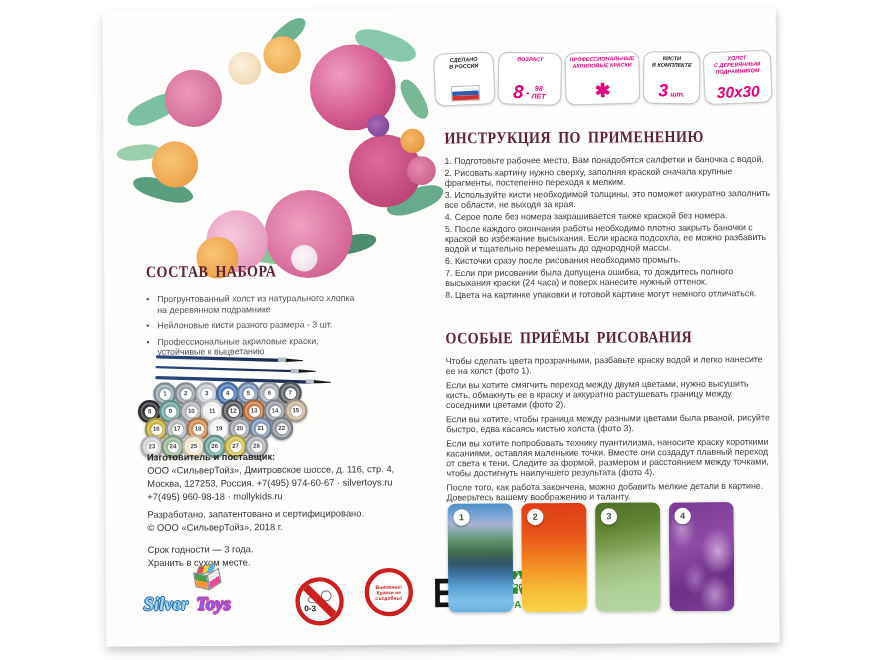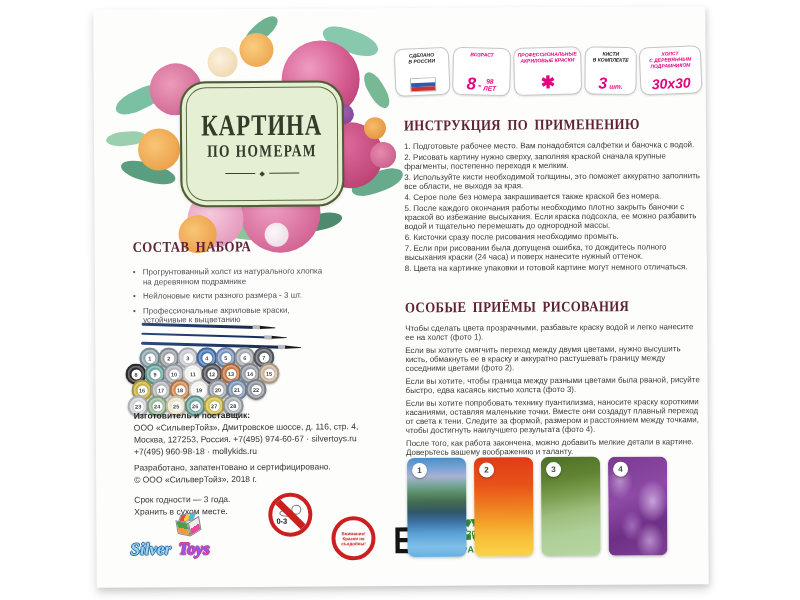--- a/index.html
+++ b/index.html
@@ -103,21 +103,21 @@
     background:linear-gradient(180deg,#4a9e4a 50%,#f79838 50%); border:.5px solid #888; }
   .cube .cr { left:12px; top:7px; width:12px; height:14px; transform:skewY(-22deg);
     background:linear-gradient(180deg,#ececec 50%,#e84a9e 50%); border:.5px solid #888; }
   .brand-text { position:absolute; left:0; top:26px; white-space:nowrap;
     font-family:"Liberation Serif", serif; font-weight:bold; font-style:italic; font-size:17px; }
   .bw1 { color:#9ad8f2; text-shadow:-1px 0 #2a6aa8,1px 0 #2a6aa8,0 -1px #2a6aa8,0 1px #2a6aa8; }
   .bw2 { color:#8b5cf6; text-shadow:-1px 0 #c8408e,1px 0 #c8408e,0 -1px #c8408e,0 1px #c8408e; margin-left:3px; }
 
   .circ { position:absolute; width:44px; height:44px; border-radius:50%;
     border:4px solid #cc2020; background:#fff; overflow:hidden; }
-  .age-warn { left:172px; top:484px; }
+  .age-warn { left:172px; top:516px; }
   .age-warn .band { position:absolute; left:-8px; top:16px; width:56px; height:7px;
     background:#cc2020; transform:rotate(45deg); }
   .age-warn .head { position:absolute; right:7px; top:8px; width:10px; height:10px;
     border:1.5px solid #777; border-radius:50%; background:#fff; }
   .age-warn .body { position:absolute; left:7px; top:13px; width:14px; height:7px;
     border:1.5px solid #777; border-radius:50%; background:#fff; }
   .age-txt { position:absolute; left:3px; bottom:7px; font-size:7.5px; font-weight:bold;
     color:#111; background:#fff; padding:0 1px; border-radius:2px; }
   .edible-warn { left:235px; top:508px; display:flex; align-items:center; justify-content:center; }
   .edible-warn span { font-size:4.5px; line-height:5px; font-weight:bold; color:#cc2020;
@@ -180,29 +180,20 @@
     <div class="bloom" style="left:38px;top:40px;width:52px;height:52px;background:radial-gradient(circle at 40% 40%,#ee9ab8,#c65a8c)"></div>
     <div class="bloom" style="left:26px;top:105px;width:42px;height:42px;background:radial-gradient(circle at 40% 40%,#f8c676,#e8943c)"></div>
     <div class="bloom" style="left:66px;top:192px;width:38px;height:38px;background:radial-gradient(circle at 40% 40%,#f8c676,#e8943c)"></div>
     <div class="bloom" style="left:128px;top:10px;width:34px;height:34px;background:radial-gradient(circle at 40% 40%,#f9cd80,#ea9c42)"></div>
     <div class="bloom" style="left:96px;top:24px;width:30px;height:30px;background:radial-gradient(circle at 40% 40%,#fbf2e0,#ecd0a0)"></div>
     <div class="bloom" style="left:222px;top:82px;width:20px;height:20px;background:radial-gradient(circle at 40% 40%,#a468b4,#7a3a8e)"></div>
     <div class="bloom" style="left:152px;top:200px;width:24px;height:24px;background:radial-gradient(circle at 40% 40%,#fdf8fa,#e8d4de)"></div>
     <div class="bloom" style="left:258px;top:120px;width:26px;height:26px;background:radial-gradient(circle at 40% 40%,#e88ab0,#c05480)"></div>
     <div class="bloom" style="left:252px;top:95px;width:22px;height:22px;background:radial-gradient(circle at 40% 40%,#f6bc6c,#e08830)"></div>
 
-    <div class="title-badge">
-      <div class="t1">КАРТИНА</div>
-      <div class="t2">ПО НОМЕРАМ</div>
-      <div class="divi">
-        <i class="line"></i>
-        <i class="dia">◆</i>
-        <i class="line"></i>
-      </div>
-    </div>
   </div>
 
   <div class="badges">
     <div class="fb fb1">
       <div class="lbl">СДЕЛАНО
 В РОССИИ</div>
       <div class="flag">
           <i></i>
           <i></i>
           <i></i>

